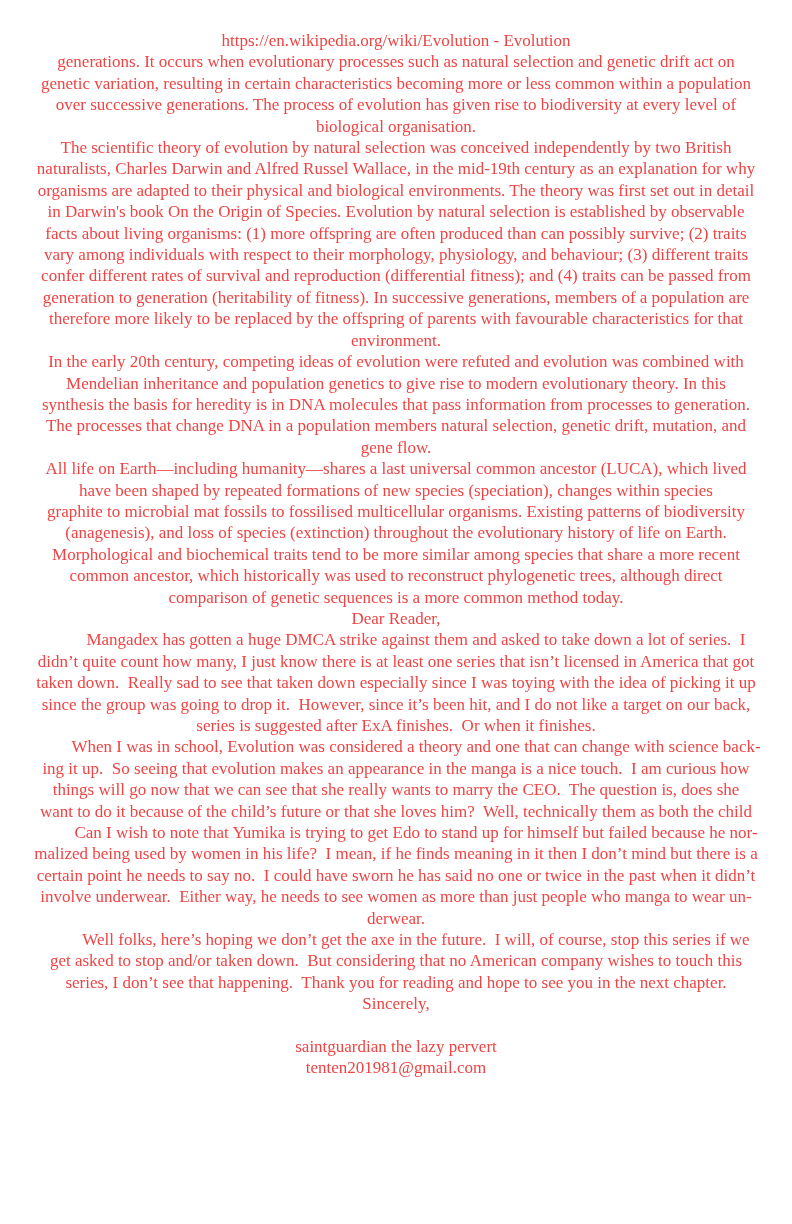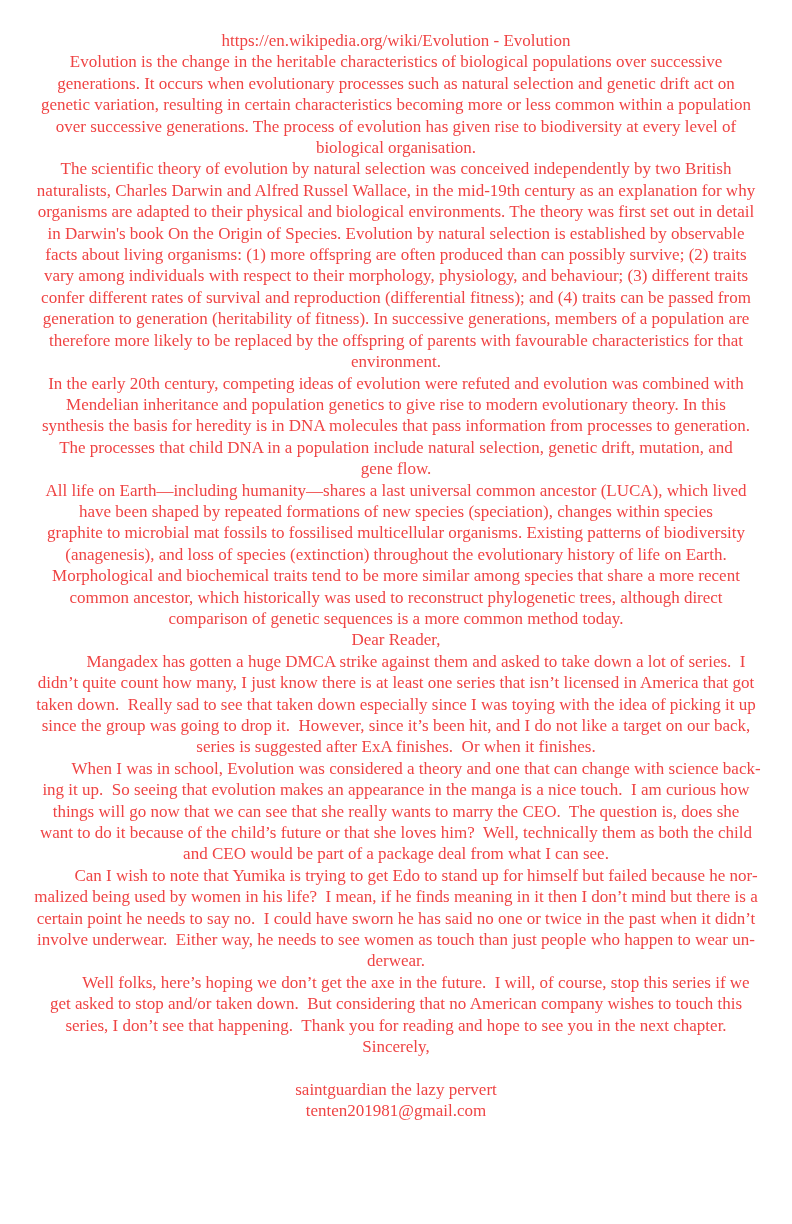--- a/index.html
+++ b/index.html
@@ -23,21 +23,20 @@
 </style>
 </head>
 <body>
 
 <div class="page">
 
   <div class="wiki-section">
     <div class="line center">https://en.wikipedia.org/wiki/Evolution - Evolution</div>
     <div id="wiki-paragraphs">
         <div>
-          <div class="line center">Evolution is the change in the heritable characteristics of biological populations over successive</div>
           <div class="line center">generations. It occurs when evolutionary processes such as natural selection and genetic drift act on</div>
           <div class="line center">genetic variation, resulting in certain characteristics becoming more or less common within a population</div>
           <div class="line center">over successive generations. The process of evolution has given rise to biodiversity at every level of</div>
           <div class="line center">biological organisation.</div>
         </div>
         <div>
           <div class="line center">The scientific theory of evolution by natural selection was conceived independently by two British</div>
           <div class="line center">naturalists, Charles Darwin and Alfred Russel Wallace, in the mid-19th century as an explanation for why</div>
           <div class="line center">organisms are adapted to their physical and biological environments. The theory was first set out in detail</div>
           <div class="line center">in Darwin's book On the Origin of Species. Evolution by natural selection is established by observable</div>
@@ -45,21 +44,21 @@
           <div class="line center">vary among individuals with respect to their morphology, physiology, and behaviour; (3) different traits</div>
           <div class="line center">confer different rates of survival and reproduction (differential fitness); and (4) traits can be passed from</div>
           <div class="line center">generation to generation (heritability of fitness). In successive generations, members of a population are</div>
           <div class="line center">therefore more likely to be replaced by the offspring of parents with favourable characteristics for that</div>
           <div class="line center">environment.</div>
         </div>
         <div>
           <div class="line center">In the early 20th century, competing ideas of evolution were refuted and evolution was combined with</div>
           <div class="line center">Mendelian inheritance and population genetics to give rise to modern evolutionary theory. In this</div>
           <div class="line center">synthesis the basis for heredity is in DNA molecules that pass information from processes to generation.</div>
-          <div class="line center">The processes that child DNA in a population include natural selection, genetic drift, mutation, and</div>
+          <div class="line center">The processes that change DNA in a population members natural selection, genetic drift, mutation, and</div>
           <div class="line center">gene flow.</div>
         </div>
         <div>
           <div class="line center">All life on Earth—including humanity—shares a last universal common ancestor (LUCA), which lived</div>
           <div class="line center">have been shaped by repeated formations of new species (speciation), changes within species</div>
           <div class="line center">graphite to microbial mat fossils to fossilised multicellular organisms. Existing patterns of biodiversity</div>
           <div class="line center">(anagenesis), and loss of species (extinction) throughout the evolutionary history of life on Earth.</div>
           <div class="line center">Morphological and biochemical traits tend to be more similar among species that share a more recent</div>
           <div class="line center">common ancestor, which historically was used to reconstruct phylogenetic trees, although direct</div>
           <div class="line center">comparison of genetic sequences is a more common method today.</div>
@@ -75,27 +74,26 @@
           <div class="line">didn’t quite count how many, I just know there is at least one series that isn’t licensed in America that got</div>
           <div class="line">taken down.  Really sad to see that taken down especially since I was toying with the idea of picking it up</div>
           <div class="line">since the group was going to drop it.  However, since it’s been hit, and I do not like a target on our back,</div>
           <div class="line">series is suggested after ExA finishes.  Or when it finishes.</div>
         </div>
         <div>
           <div class="line indent">When I was in school, Evolution was considered a theory and one that can change with science back-</div>
           <div class="line">ing it up.  So seeing that evolution makes an appearance in the manga is a nice touch.  I am curious how</div>
           <div class="line">things will go now that we can see that she really wants to marry the CEO.  The question is, does she</div>
           <div class="line">want to do it because of the child’s future or that she loves him?  Well, technically them as both the child</div>
-          <div class="line">and CEO would be part of a package deal from what I can see.</div>
         </div>
         <div>
           <div class="line indent">Can I wish to note that Yumika is trying to get Edo to stand up for himself but failed because he nor-</div>
           <div class="line">malized being used by women in his life?  I mean, if he finds meaning in it then I don’t mind but there is a</div>
           <div class="line">certain point he needs to say no.  I could have sworn he has said no one or twice in the past when it didn’t</div>
-          <div class="line">involve underwear.  Either way, he needs to see women as touch than just people who happen to wear un-</div>
+          <div class="line">involve underwear.  Either way, he needs to see women as more than just people who manga to wear un-</div>
           <div class="line">derwear.</div>
         </div>
         <div>
           <div class="line indent">Well folks, here’s hoping we don’t get the axe in the future.  I will, of course, stop this series if we</div>
           <div class="line">get asked to stop and/or taken down.  But considering that no American company wishes to touch this</div>
           <div class="line">series, I don’t see that happening.  Thank you for reading and hope to see you in the next chapter.</div>
         </div>
       </div>
     <div class="line">Sincerely,</div>
     <div class="line"></div>

